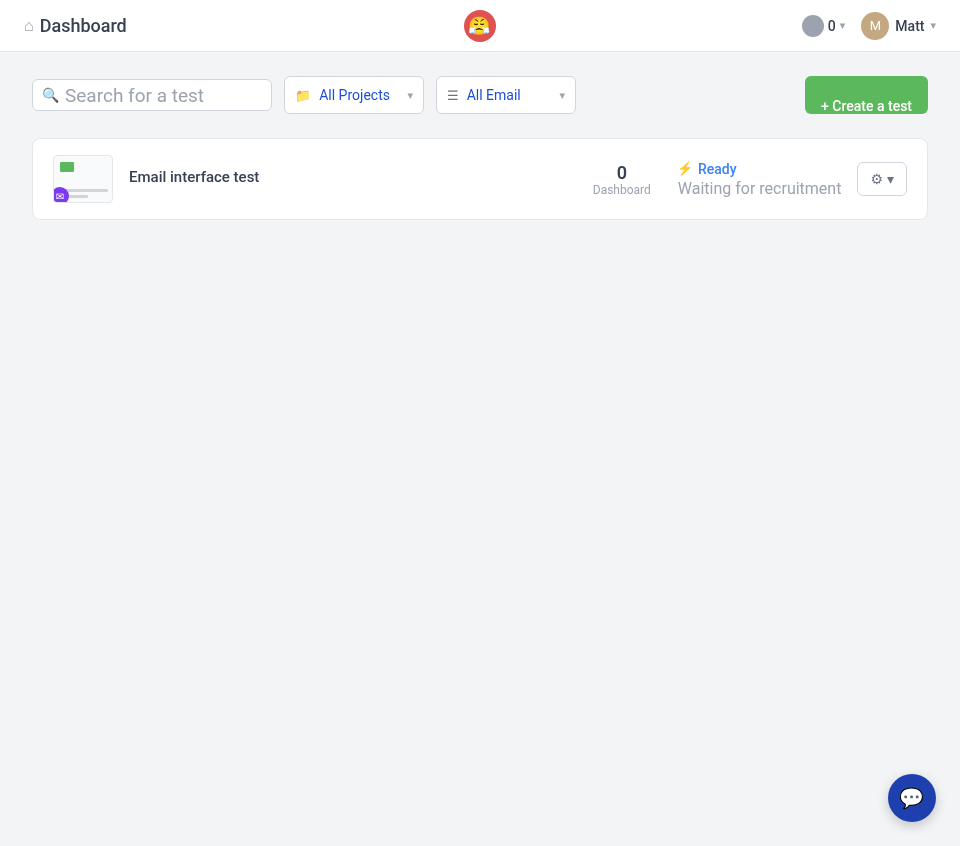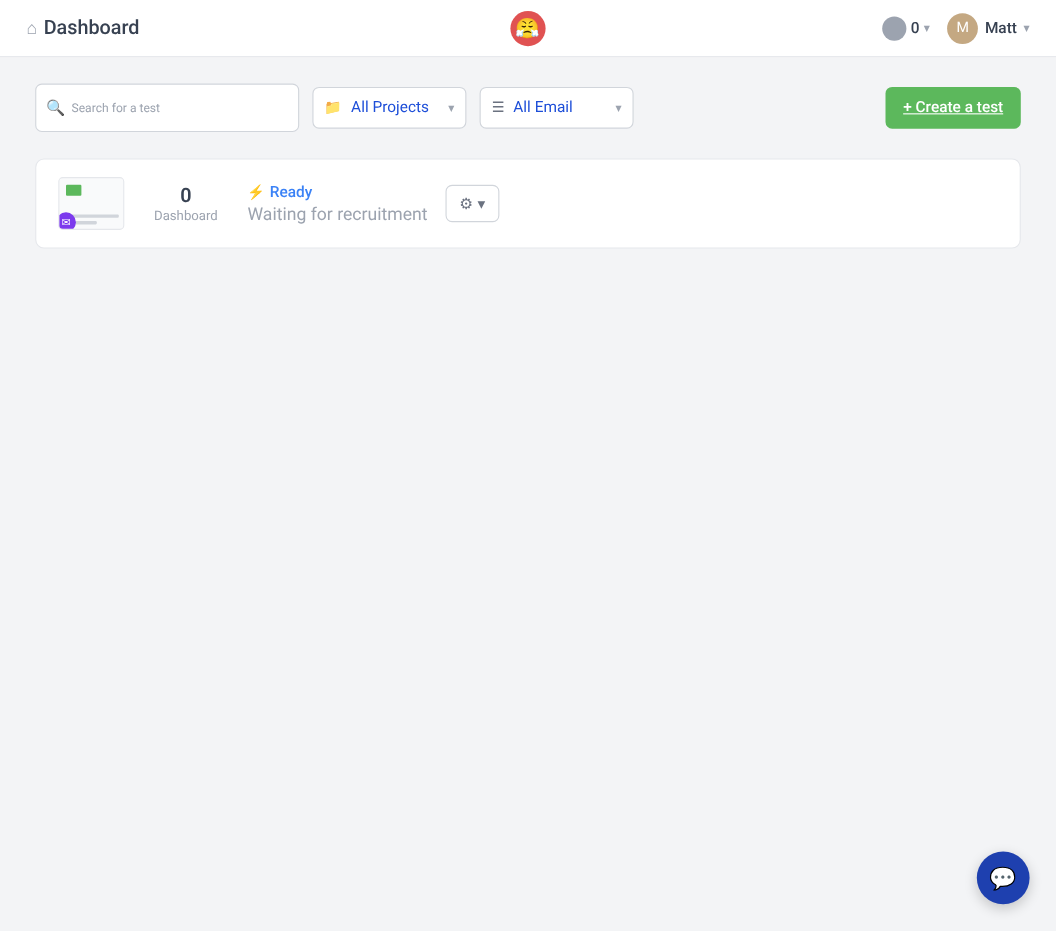--- a/index.html
+++ b/index.html
@@ -151,25 +151,25 @@
       position: absolute;
       left: 10px;
       top: 50%;
       transform: translateY(-50%);
       color: #9ca3af;
       font-size: 14px;
     }
 
     .search-input {
       width: 100%;
-      height: 44px;
+      height: 32px;
       border: 1px solid #d1d5db;
       border-radius: 6px;
       padding: 0 12px 0 32px;
-      font-size: 11px;
+      font-size: 19px;
       color: #374151;
       background: white;
       outline: none;
     }
 
     .search-input::placeholder {
       color: #9ca3af;
     }
 
     .filter-select {
@@ -207,24 +207,23 @@
       height: 38px;
       background: #5cb85c;
       color: white;
       border: none;
       border-radius: 6px;
       padding: 0 16px;
       font-size: 14px;
       font-weight: 500;
       cursor: pointer;
       display: flex;
-      align-items: center;
+      align-items: flex-end;
       gap: 4px;
       margin-left: auto;
-      text-decoration: underline;
     }
 
     
     .test-card {
       background: white;
       border: 1px solid #e5e7eb;
       border-radius: 8px;
       padding: 16px 20px;
       display: flex;
       align-items: center;
@@ -439,20 +438,23 @@
     <div class="test-card">
       <div class="test-thumbnail">
         <div class="thumb-green-block"></div>
         <div class="thumb-lines">
           <div class="thumb-line"></div>
           <div class="thumb-line short"></div>
         </div>
         <div class="test-badge-icon">✉</div>
       </div>
 
+      <div class="test-info">
+        <div class="test-name">Email interface test</div>
+      </div>
 
       <div class="test-responses">
         <div class="responses-count">0</div>
         <div class="responses-label">Dashboard</div>
       </div>
 
       <div class="test-status">
         <div class="status-ready">
           <span class="bolt-icon">⚡</span>
           <span>Ready</span>

